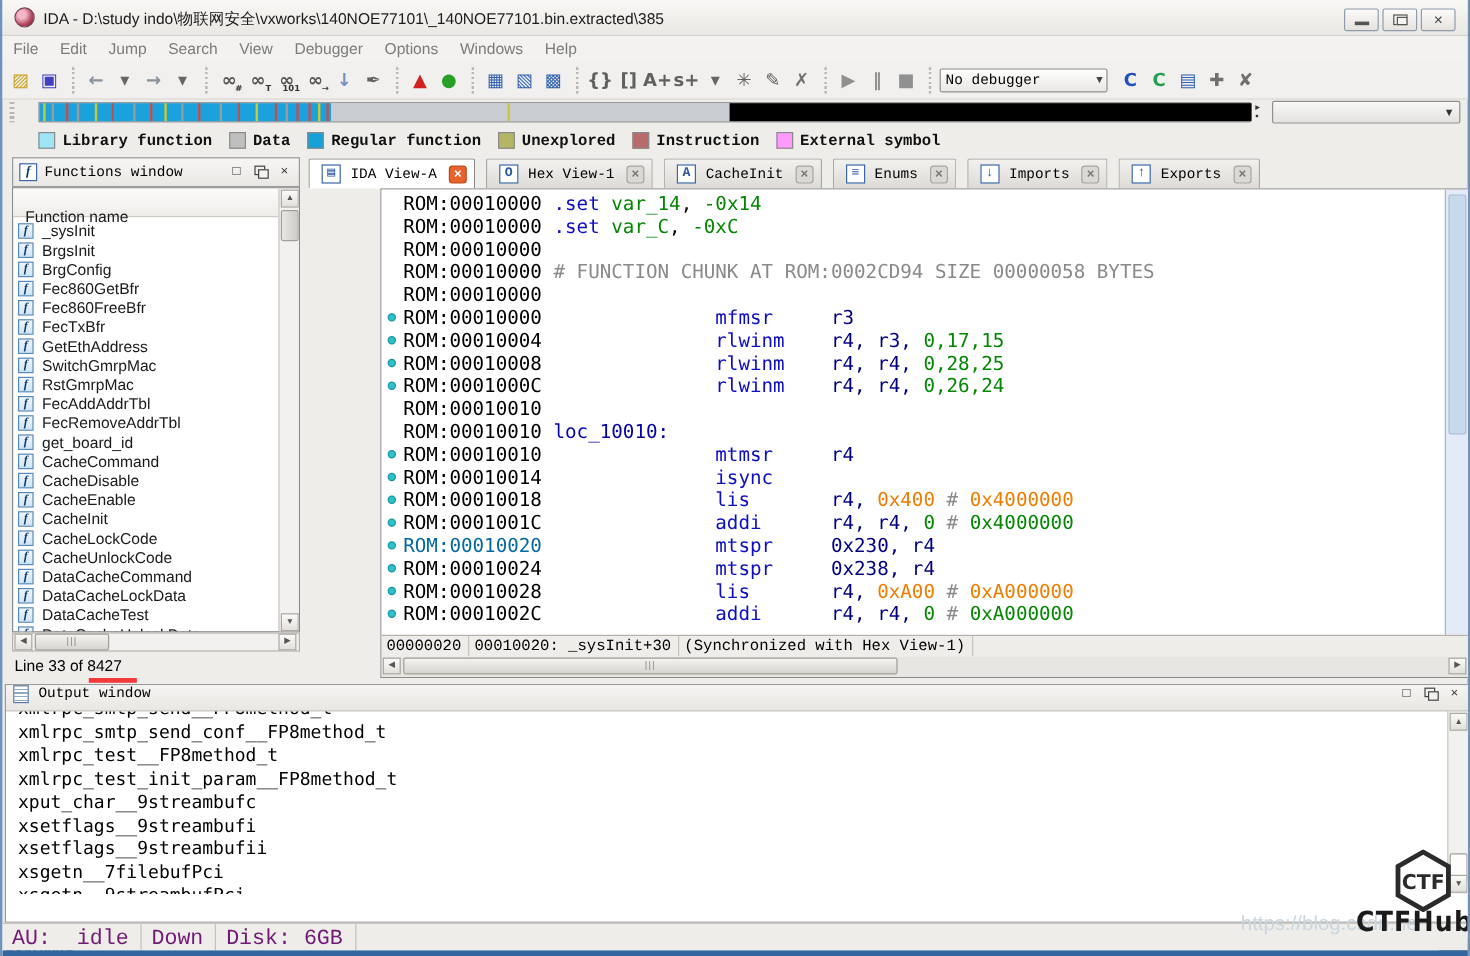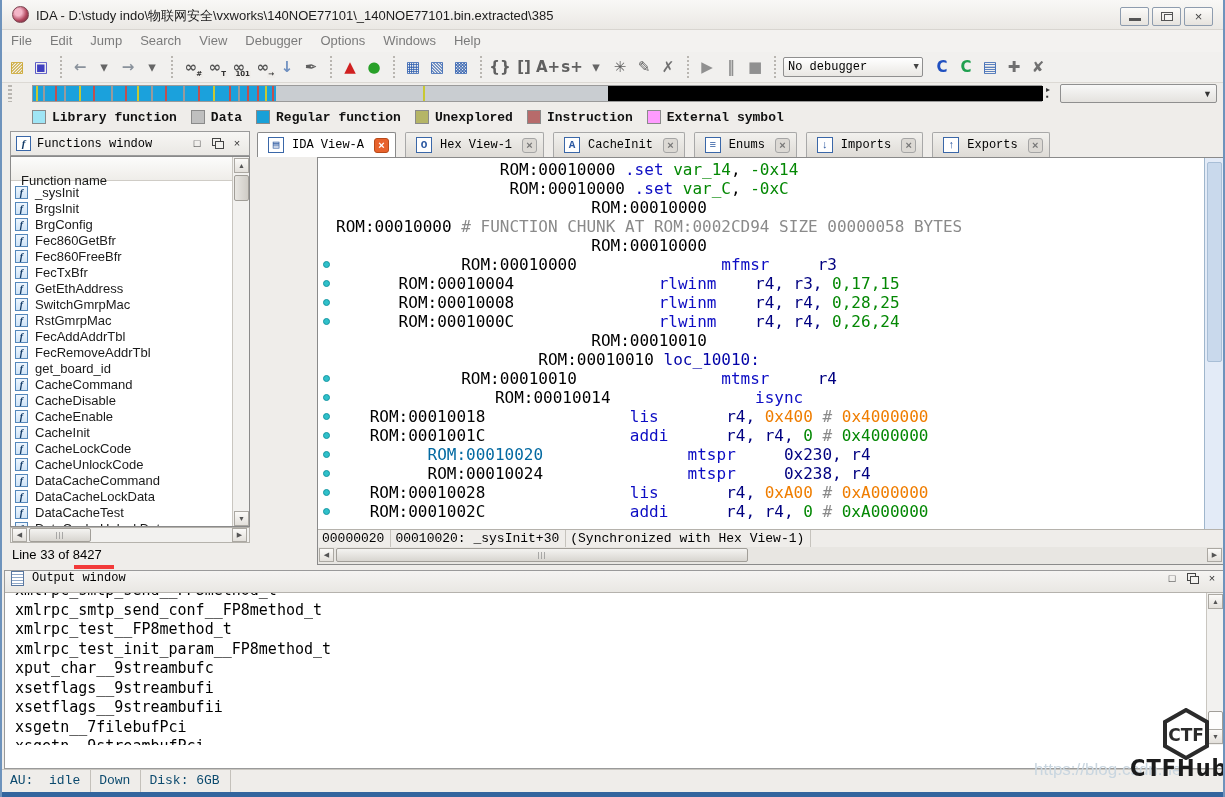--- a/index.html
+++ b/index.html
@@ -110,21 +110,21 @@
   #fn-hscroll{ left:8px; top:527px; width:240px; height:16px; background:#F2F1EF; border:1px solid #B5B2AC; }
   .hbtn{ position:absolute; top:0px; width:15px; height:14px; background:linear-gradient(#FBFAF8,#E3E0DB);
     border:1px solid #ABA8A2; font-size:7px; color:#555; text-align:center; line-height:12px; }
   .hthumb{ position:absolute; top:0px; height:14px; background:linear-gradient(#F4F3F1,#D8D5D0);
     border:1px solid #A19E98; border-radius:2px; text-align:center; font-size:8px; color:#888; line-height:12px; letter-spacing:1px;}
   #fn-status{ left:10px; top:547px; font-size:13px; color:#000; }
   #red-underline{ left:72px; top:565px; width:40px; height:4px; background:#F23A3A; }
 
   
   #ida-view{ left:315px; top:157px; width:908px; height:408px; border:1px solid #8A8A8A; background:#fff; }
-  #ida-content{ position:absolute; left:0; top:0; width:886px; height:371px; background:#fff; overflow:hidden;text-align:center; }
+  #ida-content{ position:absolute; left:0; top:0; width:886px; height:371px; background:#fff; overflow:hidden; }
   #dlines{ position:absolute; left:18px; top:2px; }
   .dline{ position:relative; height:19px; font-size:16px; line-height:19px; white-space:pre; }
   .dot{ position:absolute; left:-13px; top:6px; width:7px; height:7px; border-radius:50%;
     background:#2FC0CA; border:1px solid #1496A2; }
   .c-mn{ color:#0D0DC4; } .c-reg{ color:#000080; } .c-num{ color:#048804; }
   .c-imm{ color:#EF7D00; } .c-gray{ color:#8A8A8A; } .c-lbl{ color:#0202A8; }
   .a-cur{ color:#0369a1; }
   #ida-vscroll{ position:absolute; right:0; top:0; width:20px; height:371px;
     background:#E3EBF7; border-left:1px solid #9FB6CC; }
   #ida-vthumb{ position:absolute; left:2px; top:4px; width:15px; height:200px;
@@ -146,21 +146,21 @@
   .out-line{ font-size:15px; line-height:19.5px; white-space:pre; color:#000; padding-left:10px; }
   #out-vscroll{ position:absolute; right:0; top:22px; width:18px; height:152px; background:#F2F1EF; border-left:1px solid #C9C6C0; }
   #prompt-row{ position:absolute; left:0; top:174px; width:1219px; height:24px; background:#737373; display:flex; align-items:center;margin-top:36px; }
   #python-btn{ width:46px; height:20px; margin-left:5px; background:linear-gradient(#F7F6F4,#DDDBD7);
     border:1px solid #8E8E8E; border-radius:2px; font-family:"Liberation Mono",monospace;
     font-size:11px; text-align:center; line-height:18px; color:#000; }
   #cli-input{ flex:1; height:20px; margin:0 24px 0 4px; background:#fff; border:1px solid #7F9DB9; }
 
   
   #statusbar{ left:0; top:769px; width:1225px; height:23px; background:#EFEDEA; border-top:1px solid #C9C6C0; display:flex; }
-  #statusbar .cell{ font-family:"Liberation Mono",monospace; font-size:13px; color:#0c4a6e;
+  #statusbar .cell{ font-family:"Liberation Mono",monospace; font-size:18px; color:#701a75;
     padding:3px 10px 0 8px; border-right:1px solid #C4C1BB; white-space:pre; }
   #bottom-edge{ left:0; top:792px; width:1225px; height:5px; background:#33659E; }
 
   
   #wm{ left:1020px; top:700px; width:205px; height:90px; z-index:50; pointer-events:none; }
   #wm-url{ position:absolute; left:12px; top:60px; font-size:17px; color:#C9D6E0; white-space:nowrap; }
   #wm-logo{ position:absolute; left:138px; top:8px; }
   #wm-text{ position:absolute; left:108px; top:56px; font-size:21px; font-weight:bold;
     color:#1B1B1B; font-family:"DejaVu Sans",sans-serif; letter-spacing:1px; transform:scaleY(1.1); }
 </style>

